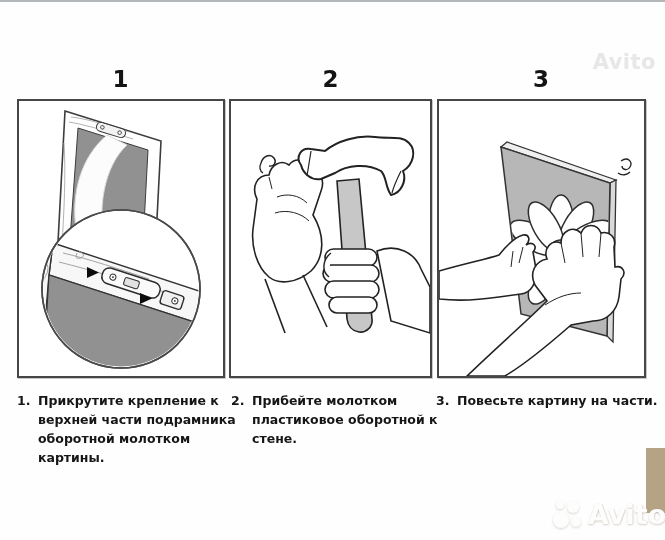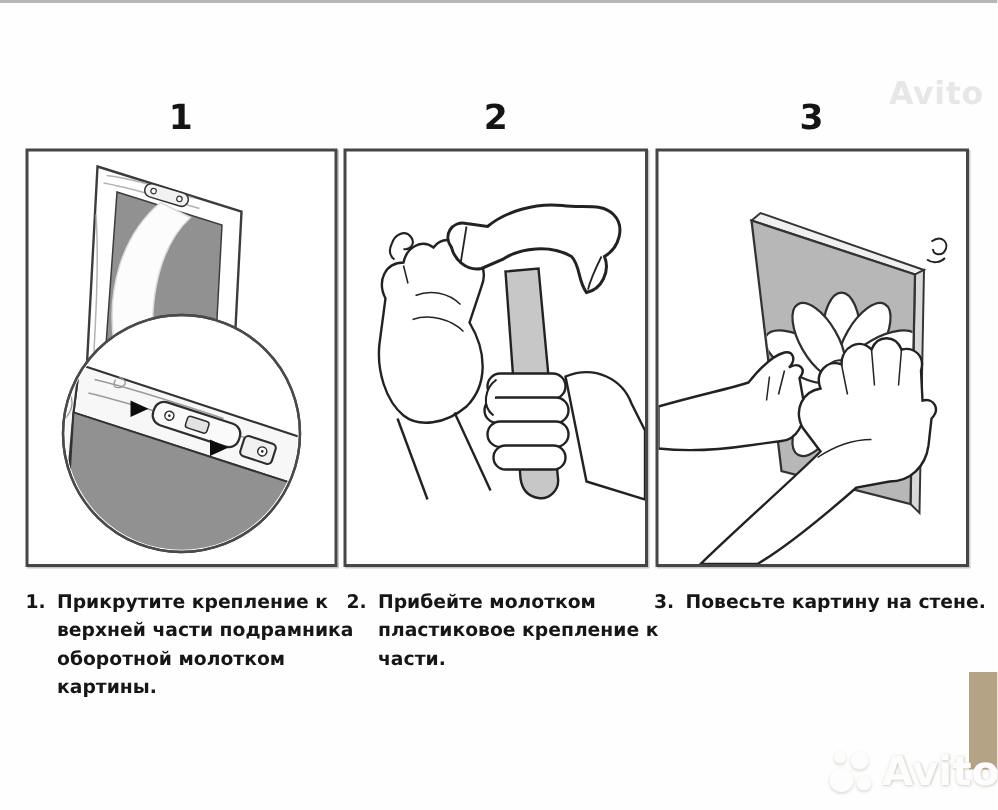--- a/index.html
+++ b/index.html
@@ -212,25 +212,25 @@
       </g>
     </svg>
   </div>
 
   <div class="caption cap-1">
     <span class="cap-num">1.</span>
     <span class="cap-text">Прикрутите крепление к верхней части подрамника оборотной молотком картины.</span>
   </div>
   <div class="caption cap-2">
     <span class="cap-num">2.</span>
-    <span class="cap-text">Прибейте молотком пластиковое крепление к части.</span>
+    <span class="cap-text">Прибейте молотком пластиковое оборотной к стене.</span>
   </div>
   <div class="caption cap-3">
     <span class="cap-num">3.</span>
-    <span class="cap-text">Повесьте картину на стене.</span>
+    <span class="cap-text">Повесьте картину на части.</span>
   </div>
 
   <div class="accent-block" style="background: rgb(181, 163, 133);"></div>
 
   <div class="watermark-bottom">
     <svg class="wm-circles" width="34" height="34" viewBox="0 0 34 34">
       <g fill="#fdfdfd">
         <circle cx="9" cy="8" r="4"></circle>
         <circle cx="22" cy="10" r="6"></circle>
         <circle cx="10" cy="23" r="8"></circle>

